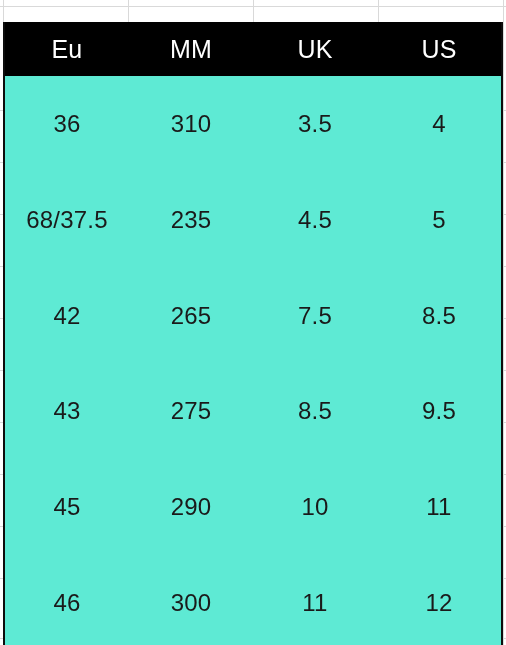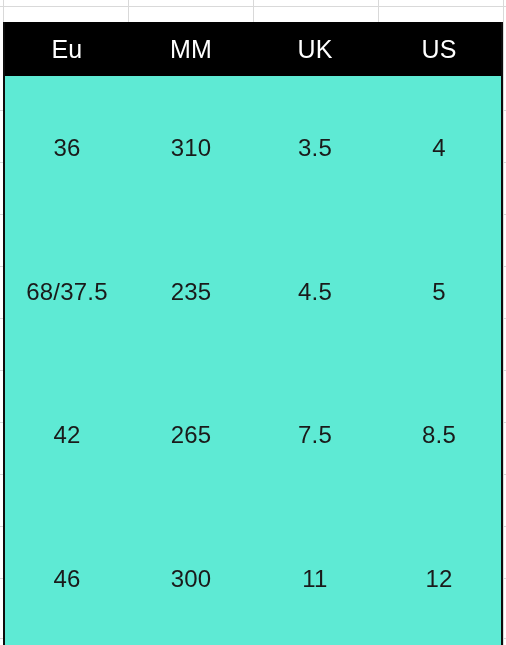--- a/index.html
+++ b/index.html
@@ -139,20 +139,32 @@
         <td>4.5</td>
         <td>5</td>
       </tr>
       <tr>
         <td>42</td>
         <td>265</td>
         <td>7.5</td>
         <td>8.5</td>
       </tr>
       <tr>
+        <td>43</td>
+        <td>275</td>
+        <td>8.5</td>
+        <td>9.5</td>
+      </tr>
+      <tr>
+        <td>45</td>
+        <td>290</td>
+        <td>10</td>
+        <td>11</td>
+      </tr>
+      <tr>
         <td>46</td>
         <td>300</td>
         <td>11</td>
         <td>12</td>
       </tr>
     </tbody>
   </table>
 </div>
 
 </body></html>

